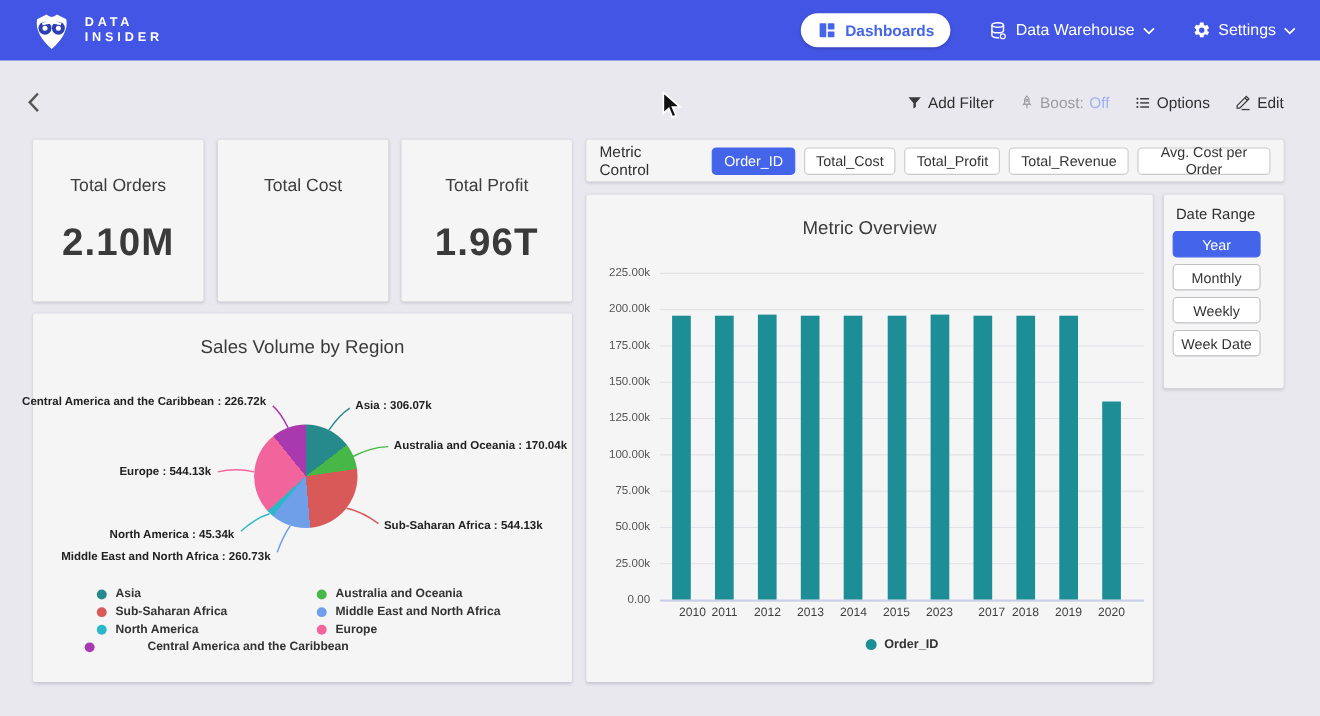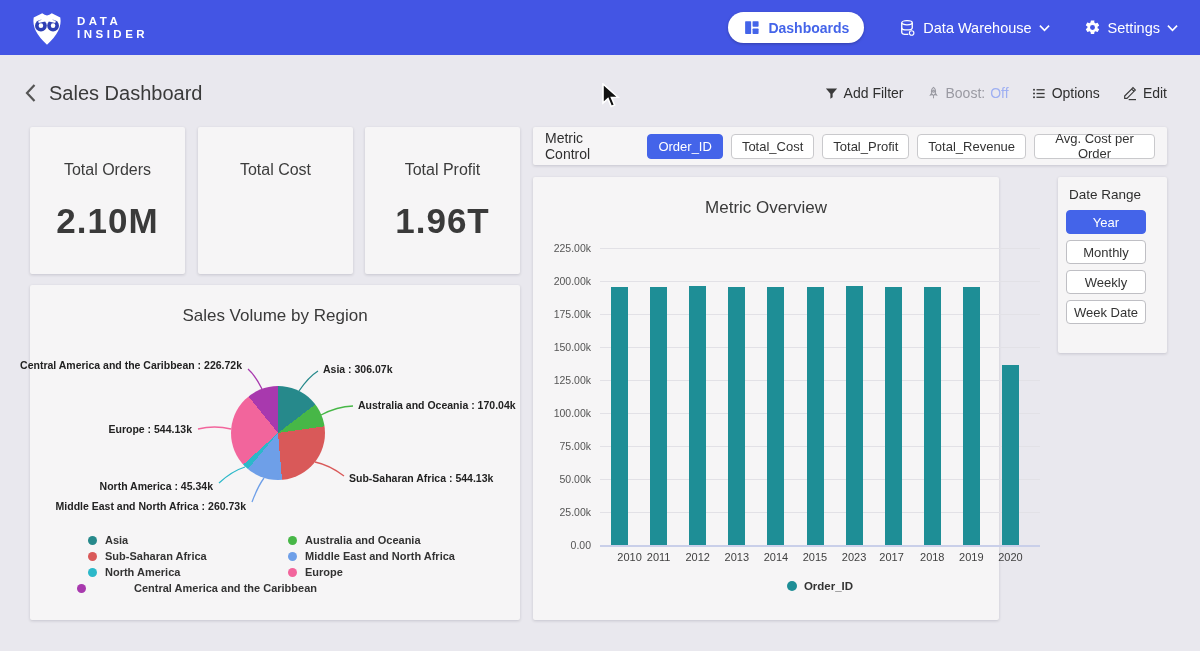--- a/index.html
+++ b/index.html
@@ -64,21 +64,21 @@
     display:flex; align-items:center; gap:8px; padding:0 12px; }
   .metric-bar .bar-label{ font-size:14px; color:#2f2f2f; margin-right:10px; }
   .chip{
     height:25px; padding:0 10px; border:1px solid #c9c9cc; border-radius:4px;
     background:#fff; font-size:13px; color:#333; cursor:pointer;
     display:inline-flex; align-items:center; font-family:inherit;
   }
   .chip.selected{ background:var(--accent,#4464e9); border-color:var(--accent,#4464e9); color:#fff; }
 
   
-  .bar-panel{ left:533px; top:177px; width:466px; height:443px; }
+  .bar-panel{ left:533px; top:177px; width:515px; height:443px; }
   .chart-title{ position:absolute; left:0; width:100%; top:21px; text-align:center;
     font-size:17px; color:#3a3a3a; }
   .gridline{ position:absolute; left:67px; width:440px; height:1px; background:#e2e1e6; }
   .gridline.zero{ background:#c9cfe9; height:2px; }
   .ytick{ position:absolute; left:0; width:58px; text-align:right;
     font-size:10.5px; color:#555; }
   .vbar{ position:absolute; width:17px; background:var(--bar-teal,#1e8e96); cursor:pointer; }
   .xtick{ position:absolute; top:374px; text-align:center; font-size:11px; color:#3f3f3f; }
   .bar-legend{ position:absolute; left:67px; top:403px; width:440px;
     display:flex; align-items:center; justify-content:center; gap:7px; }
@@ -165,21 +165,20 @@
       </div>
     </nav>
   </header>
 
   <div class="toolbar">
     <button class="back-btn">
       <svg width="13" height="20" viewBox="0 0 13 20">
         <path d="M10.5 2 L3 10 L10.5 18" fill="none" stroke="#555" stroke-width="2.2"></path>
       </svg>
     </button>
-    <h1 class="page-title">Sales Dashboard</h1>
     <div class="toolbar-actions">
       <div class="tb-action">
         <svg width="15" height="15" viewBox="0 0 24 24">
           <path d="M3 4h18l-7.2 8.2V18l-3.6 2.2v-8L3 4z" fill="#3a3a3a"></path>
         </svg>
         <span>Add Filter</span>
       </div>
       <div class="tb-action muted">
         <svg width="15" height="16" viewBox="0 0 24 24">
           <g fill="none" stroke="#9a9aa2" stroke-width="1.7">
@@ -267,21 +266,21 @@
       <div class="xtick" style="left: 145.182px; width: 39.0909px;">2012</div>
       <div class="vbar" style="left: 195.318px; top: 110.072px; height: 257.928px;"></div>
       <div class="xtick" style="left: 184.273px; width: 39.0909px;">2013</div>
       <div class="vbar" style="left: 234.409px; top: 110.204px; height: 257.796px;"></div>
       <div class="xtick" style="left: 223.364px; width: 39.0909px;">2014</div>
       <div class="vbar" style="left: 273.5px; top: 110.072px; height: 257.928px;"></div>
       <div class="xtick" style="left: 262.455px; width: 39.0909px;">2015</div>
       <div class="vbar" style="left: 312.591px; top: 109.016px; height: 258.984px;"></div>
       <div class="xtick" style="left: 301.545px; width: 39.0909px;">2023</div>
       <div class="vbar" style="left: 351.682px; top: 109.808px; height: 258.192px;"></div>
-      <div class="xtick" style="left: 339px; width: 39.0909px;">2017</div>
+      <div class="xtick" style="left: 349px; width: 39.0909px;">2017</div>
       <div class="vbar" style="left: 390.773px; top: 110.072px; height: 257.928px;"></div>
       <div class="xtick" style="left: 379.727px; width: 39.0909px;">2018</div>
       <div class="vbar" style="left: 429.864px; top: 109.94px; height: 258.06px;"></div>
       <div class="xtick" style="left: 418.818px; width: 39.0909px;">2019</div>
       <div class="vbar" style="left: 468.955px; top: 187.952px; height: 180.048px;"></div>
       <div class="xtick" style="left: 457.909px; width: 39.0909px;">2020</div>
       <div class="bar-legend">
         <div class="dot"></div>
         <span>Order_ID</span>
       </div>

